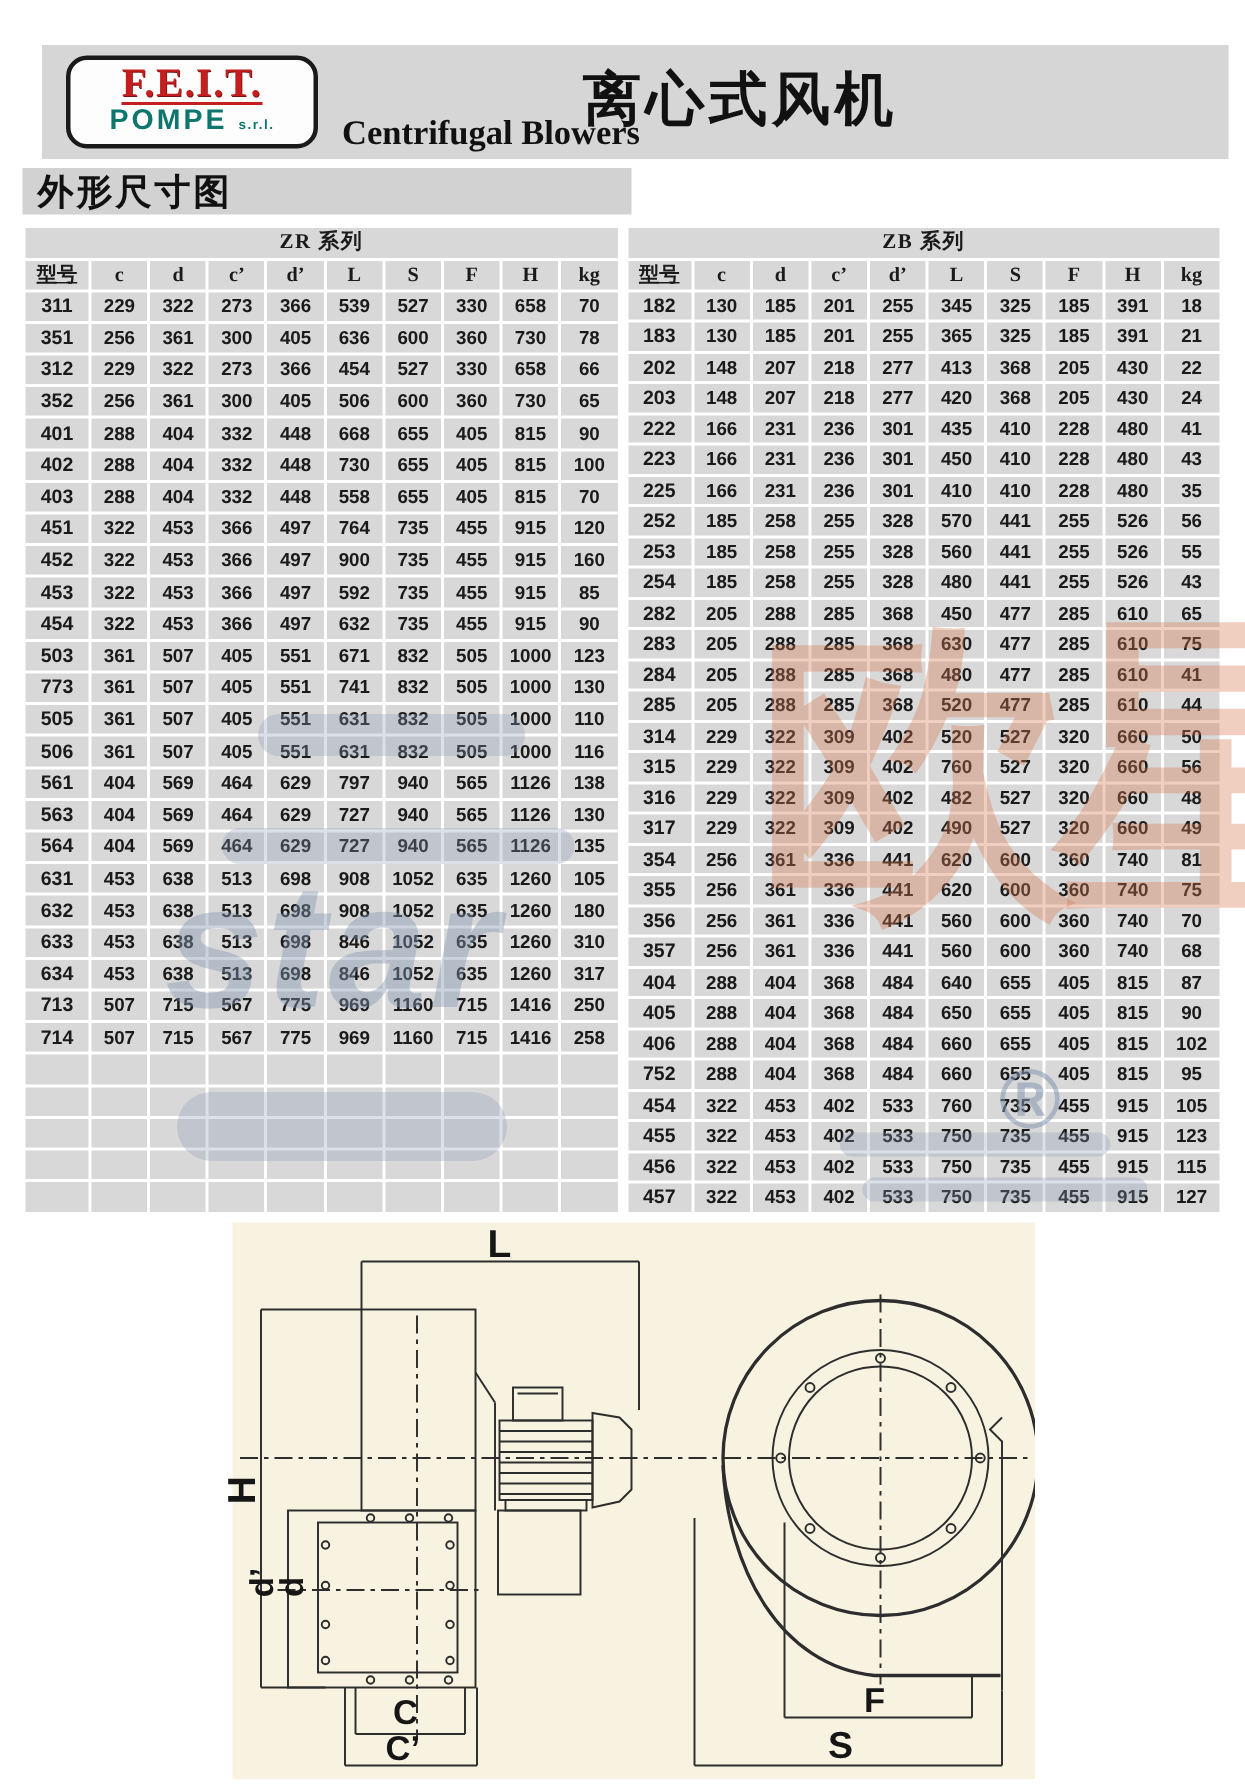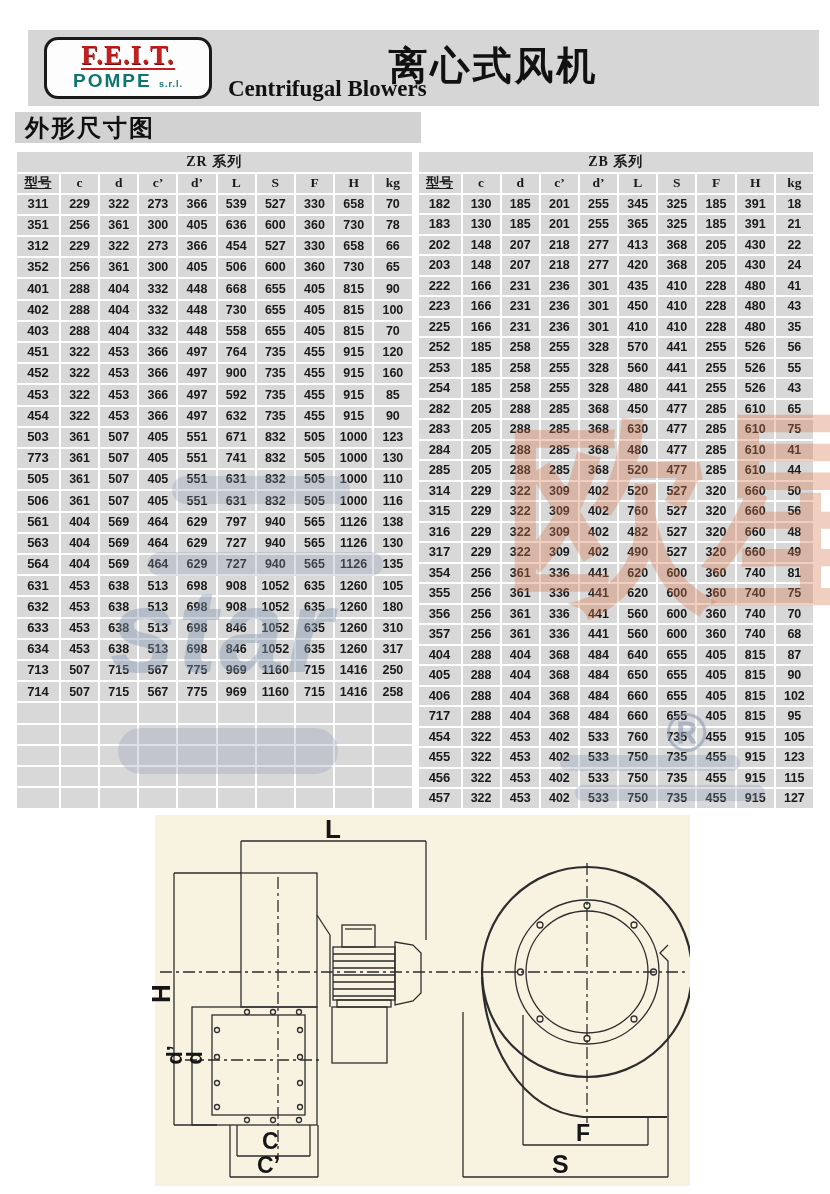--- a/index.html
+++ b/index.html
@@ -781,21 +781,21 @@
             <td>404</td>
             <td>368</td>
             <td>484</td>
             <td>660</td>
             <td>655</td>
             <td>405</td>
             <td>815</td>
             <td>102</td>
           </tr>
           <tr>
-            <td class="model">717</td>
+            <td class="model">752</td>
             <td>288</td>
             <td>404</td>
             <td>368</td>
             <td>484</td>
             <td>660</td>
             <td>655</td>
             <td>405</td>
             <td>815</td>
             <td>95</td>
           </tr>

